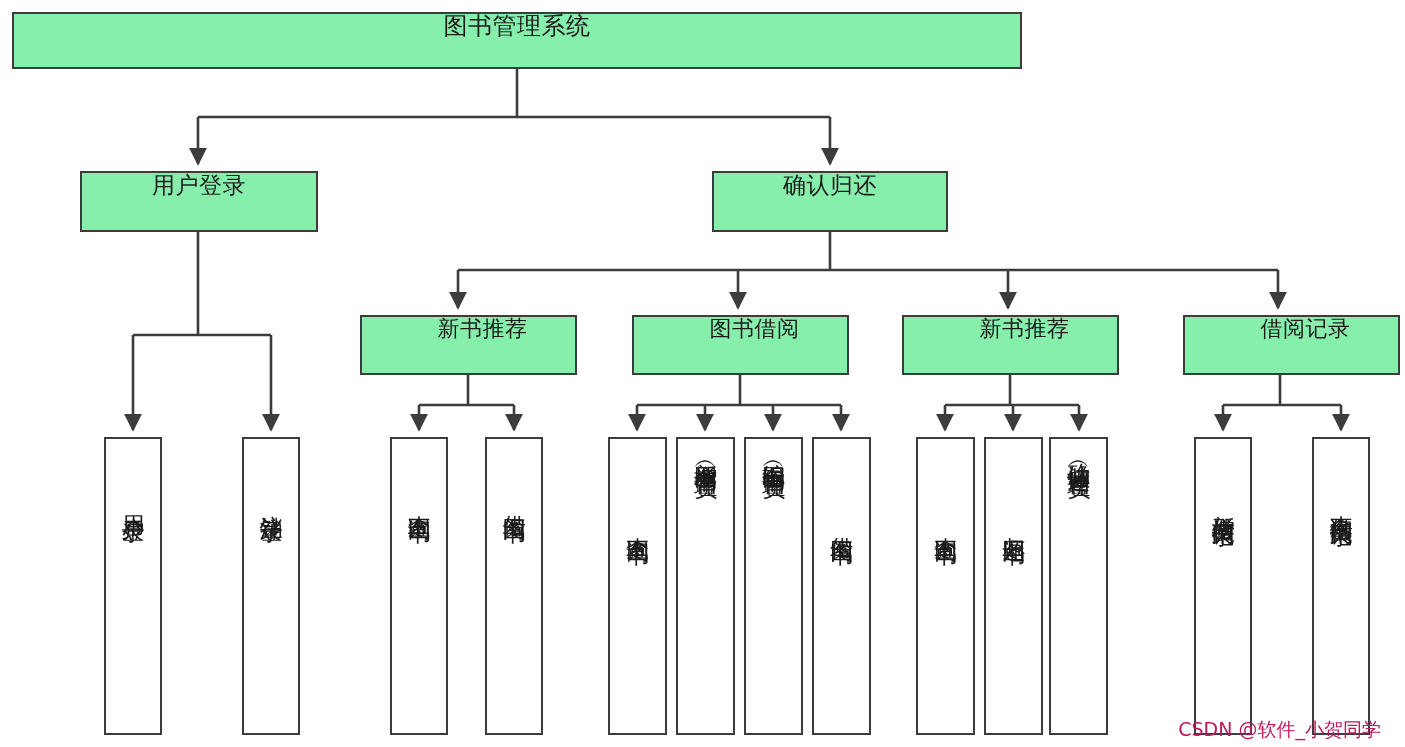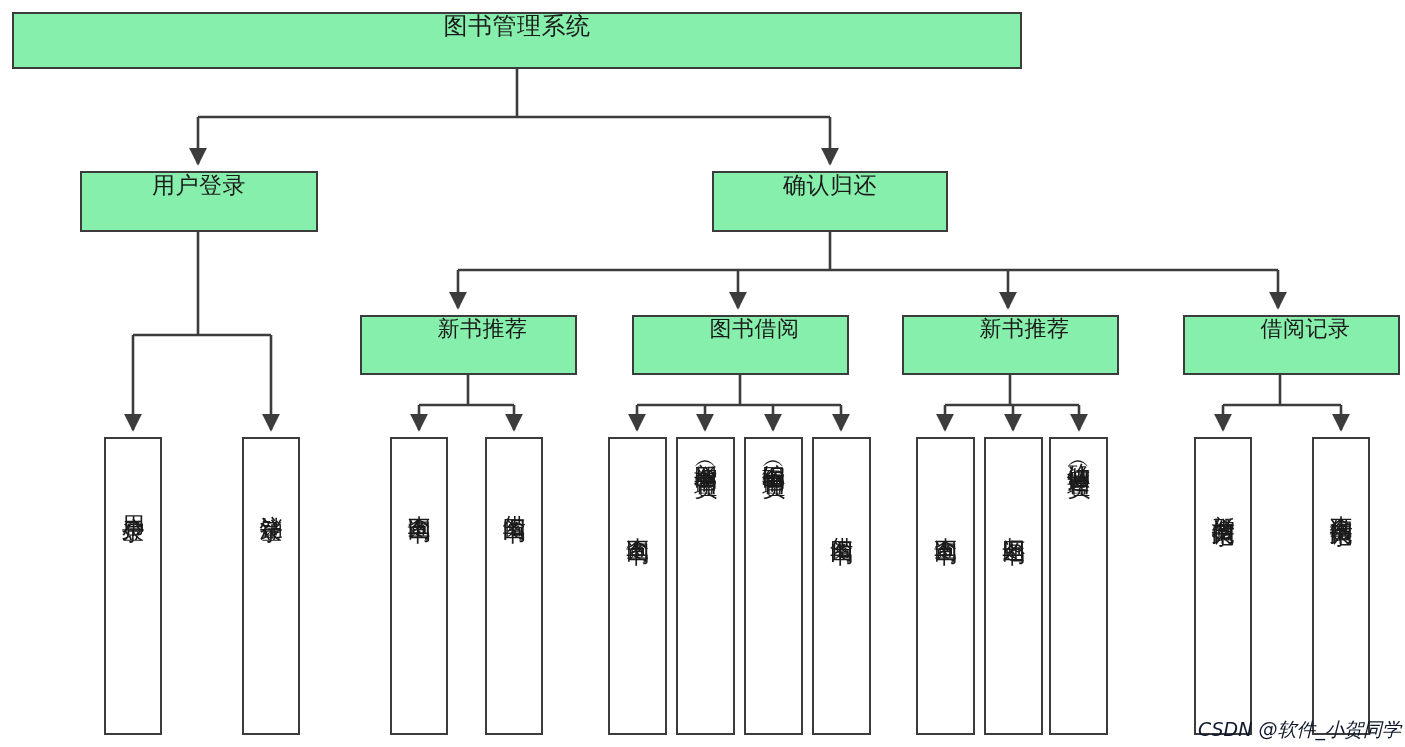--- a/index.html
+++ b/index.html
@@ -51,27 +51,26 @@
     line-height:1.02;
     letter-spacing:2px;
     color:#1b1b1b;
     white-space:nowrap;
   }
   .leaf.mid .lbl{ margin-top:52px; }
   .leaf.mid2 .lbl{ margin-top:74px; }
 
   .watermark{
     position:absolute;
-    right:4px;bottom:4px;
+    right:24px;bottom:4px;
     font-size:19px;
-    color:#0f172a;
+    color:#be185d;
     z-index:5;
     white-space:nowrap;
     font-family:"DejaVu Sans","Liberation Sans",sans-serif;
-    font-style:italic;
   }
 </style>
 </head>
 <body>
 
 <div id="canvas">
 
   <svg class="wires" viewBox="0 0 1405 747" xmlns="http://www.w3.org/2000/svg">
     <defs>
       <marker id="arrow" viewBox="0 0 10 10" refX="9" refY="5" markerWidth="7" markerHeight="7" orient="auto-start-reverse">

